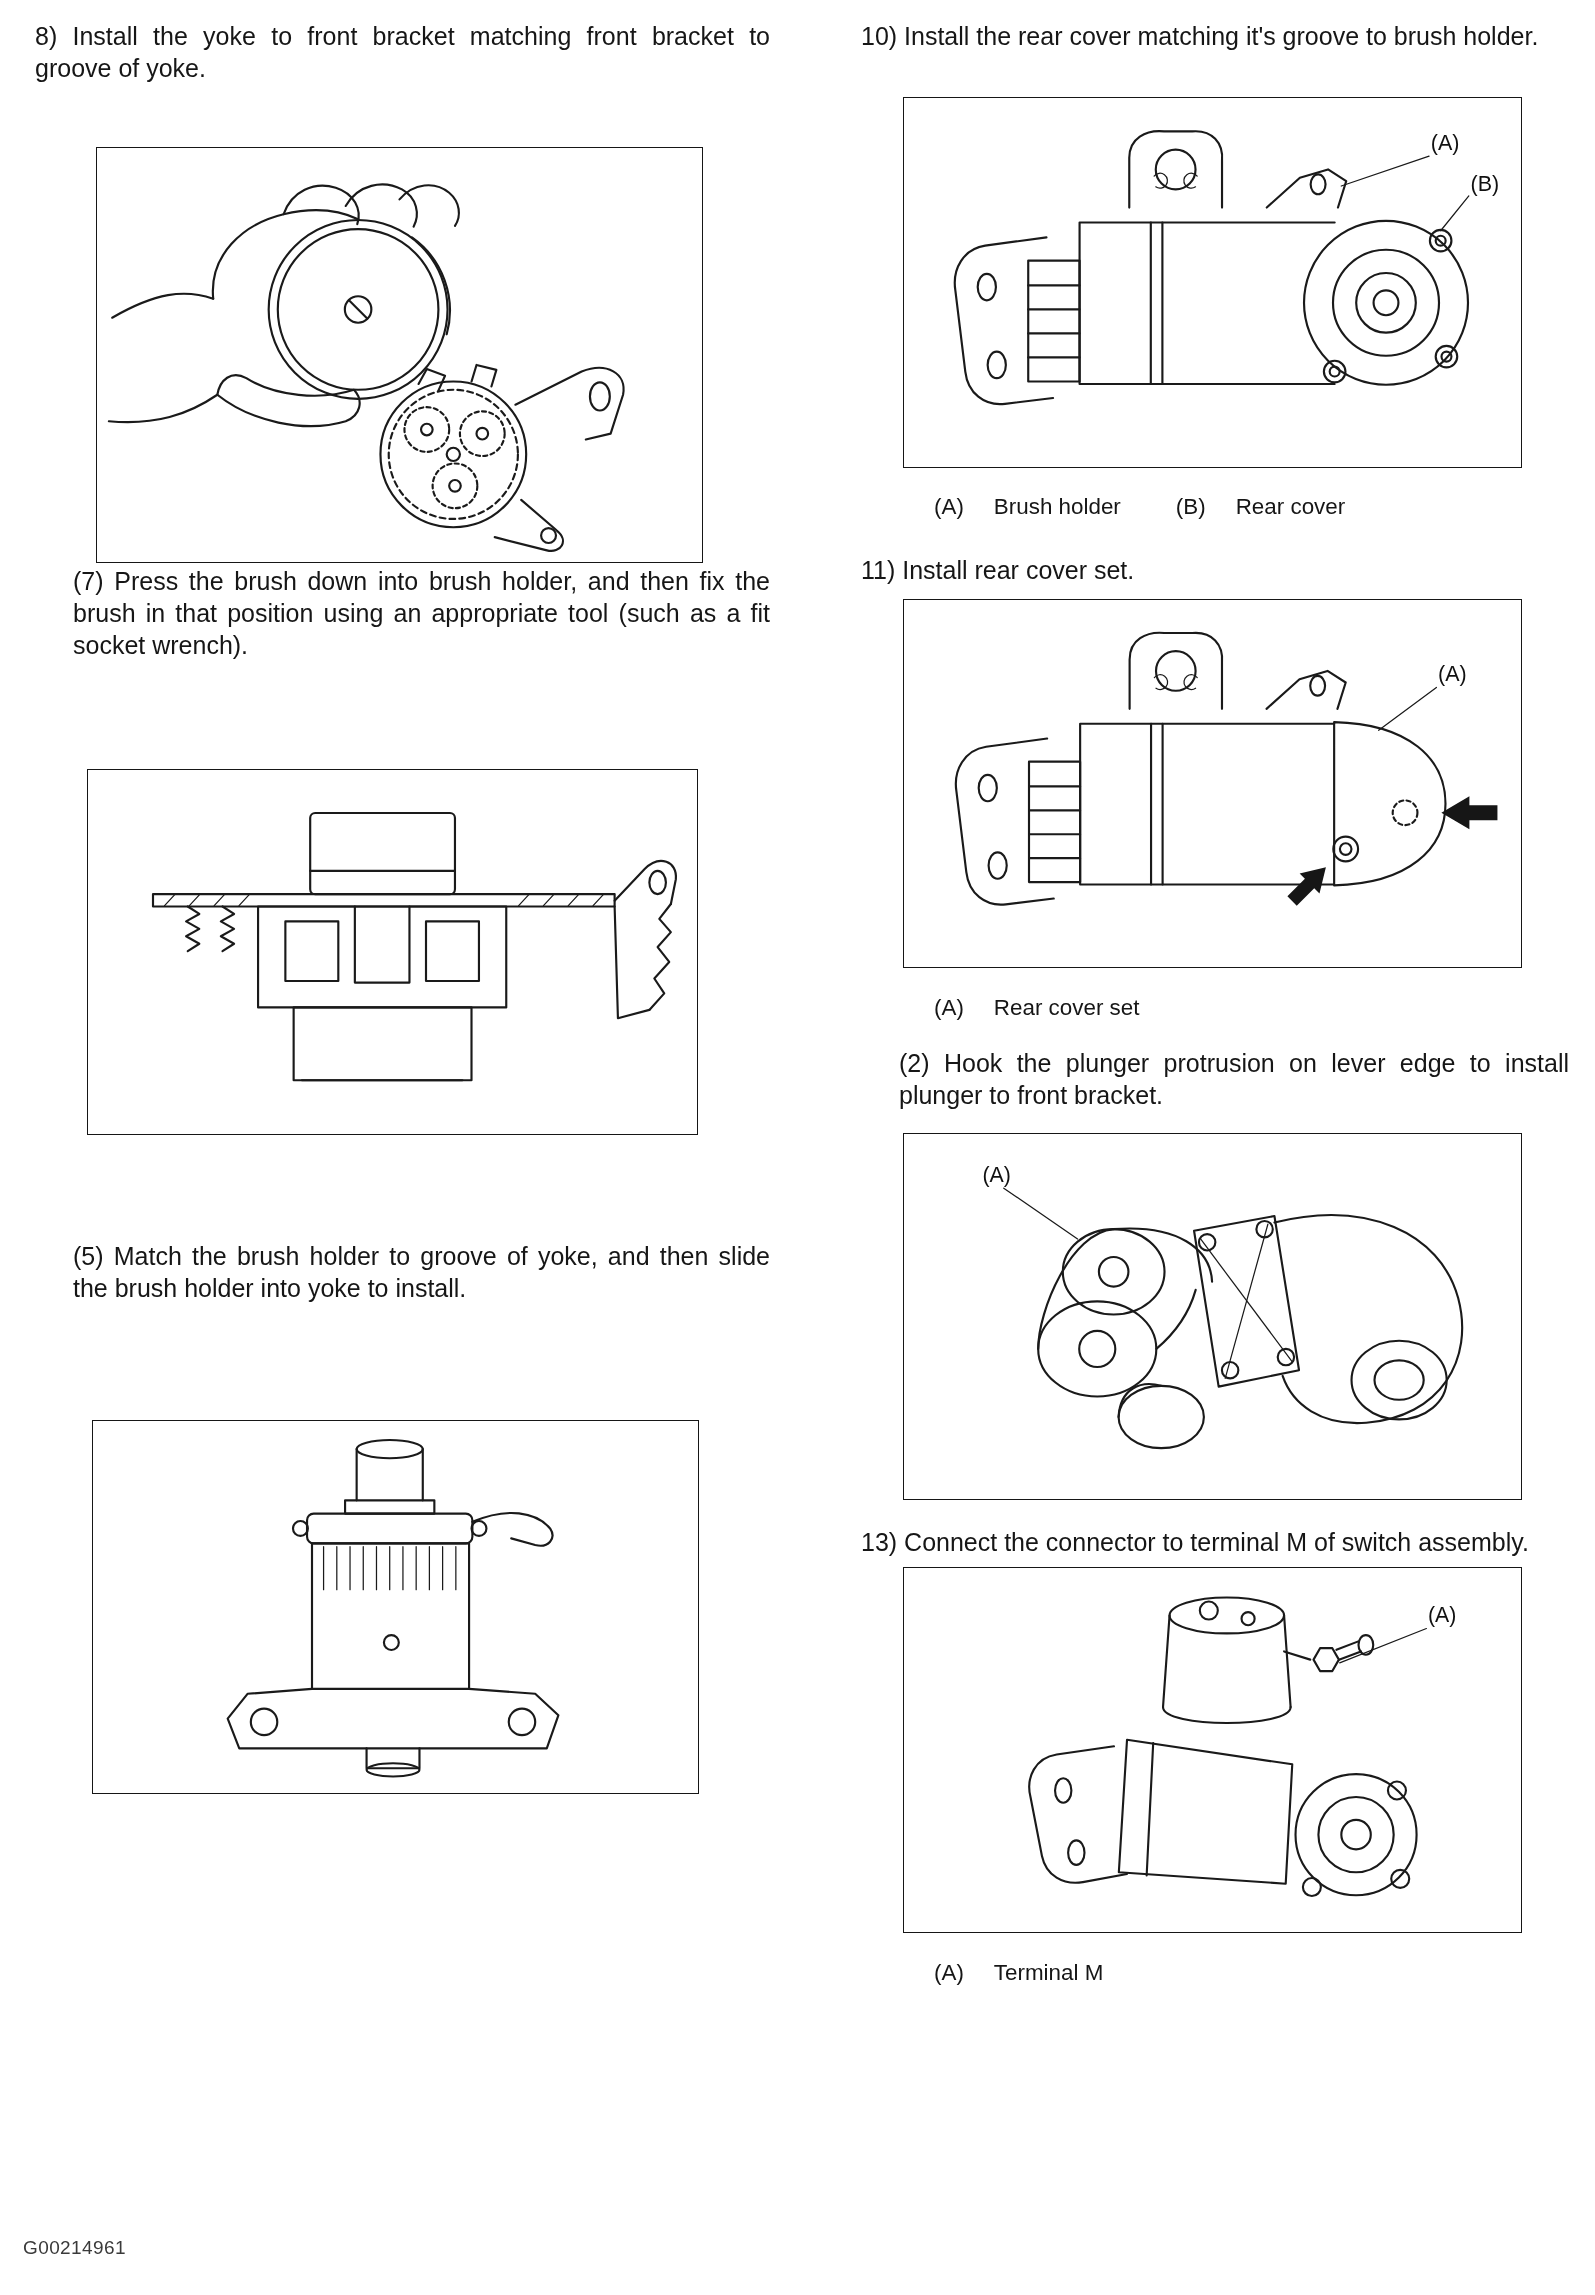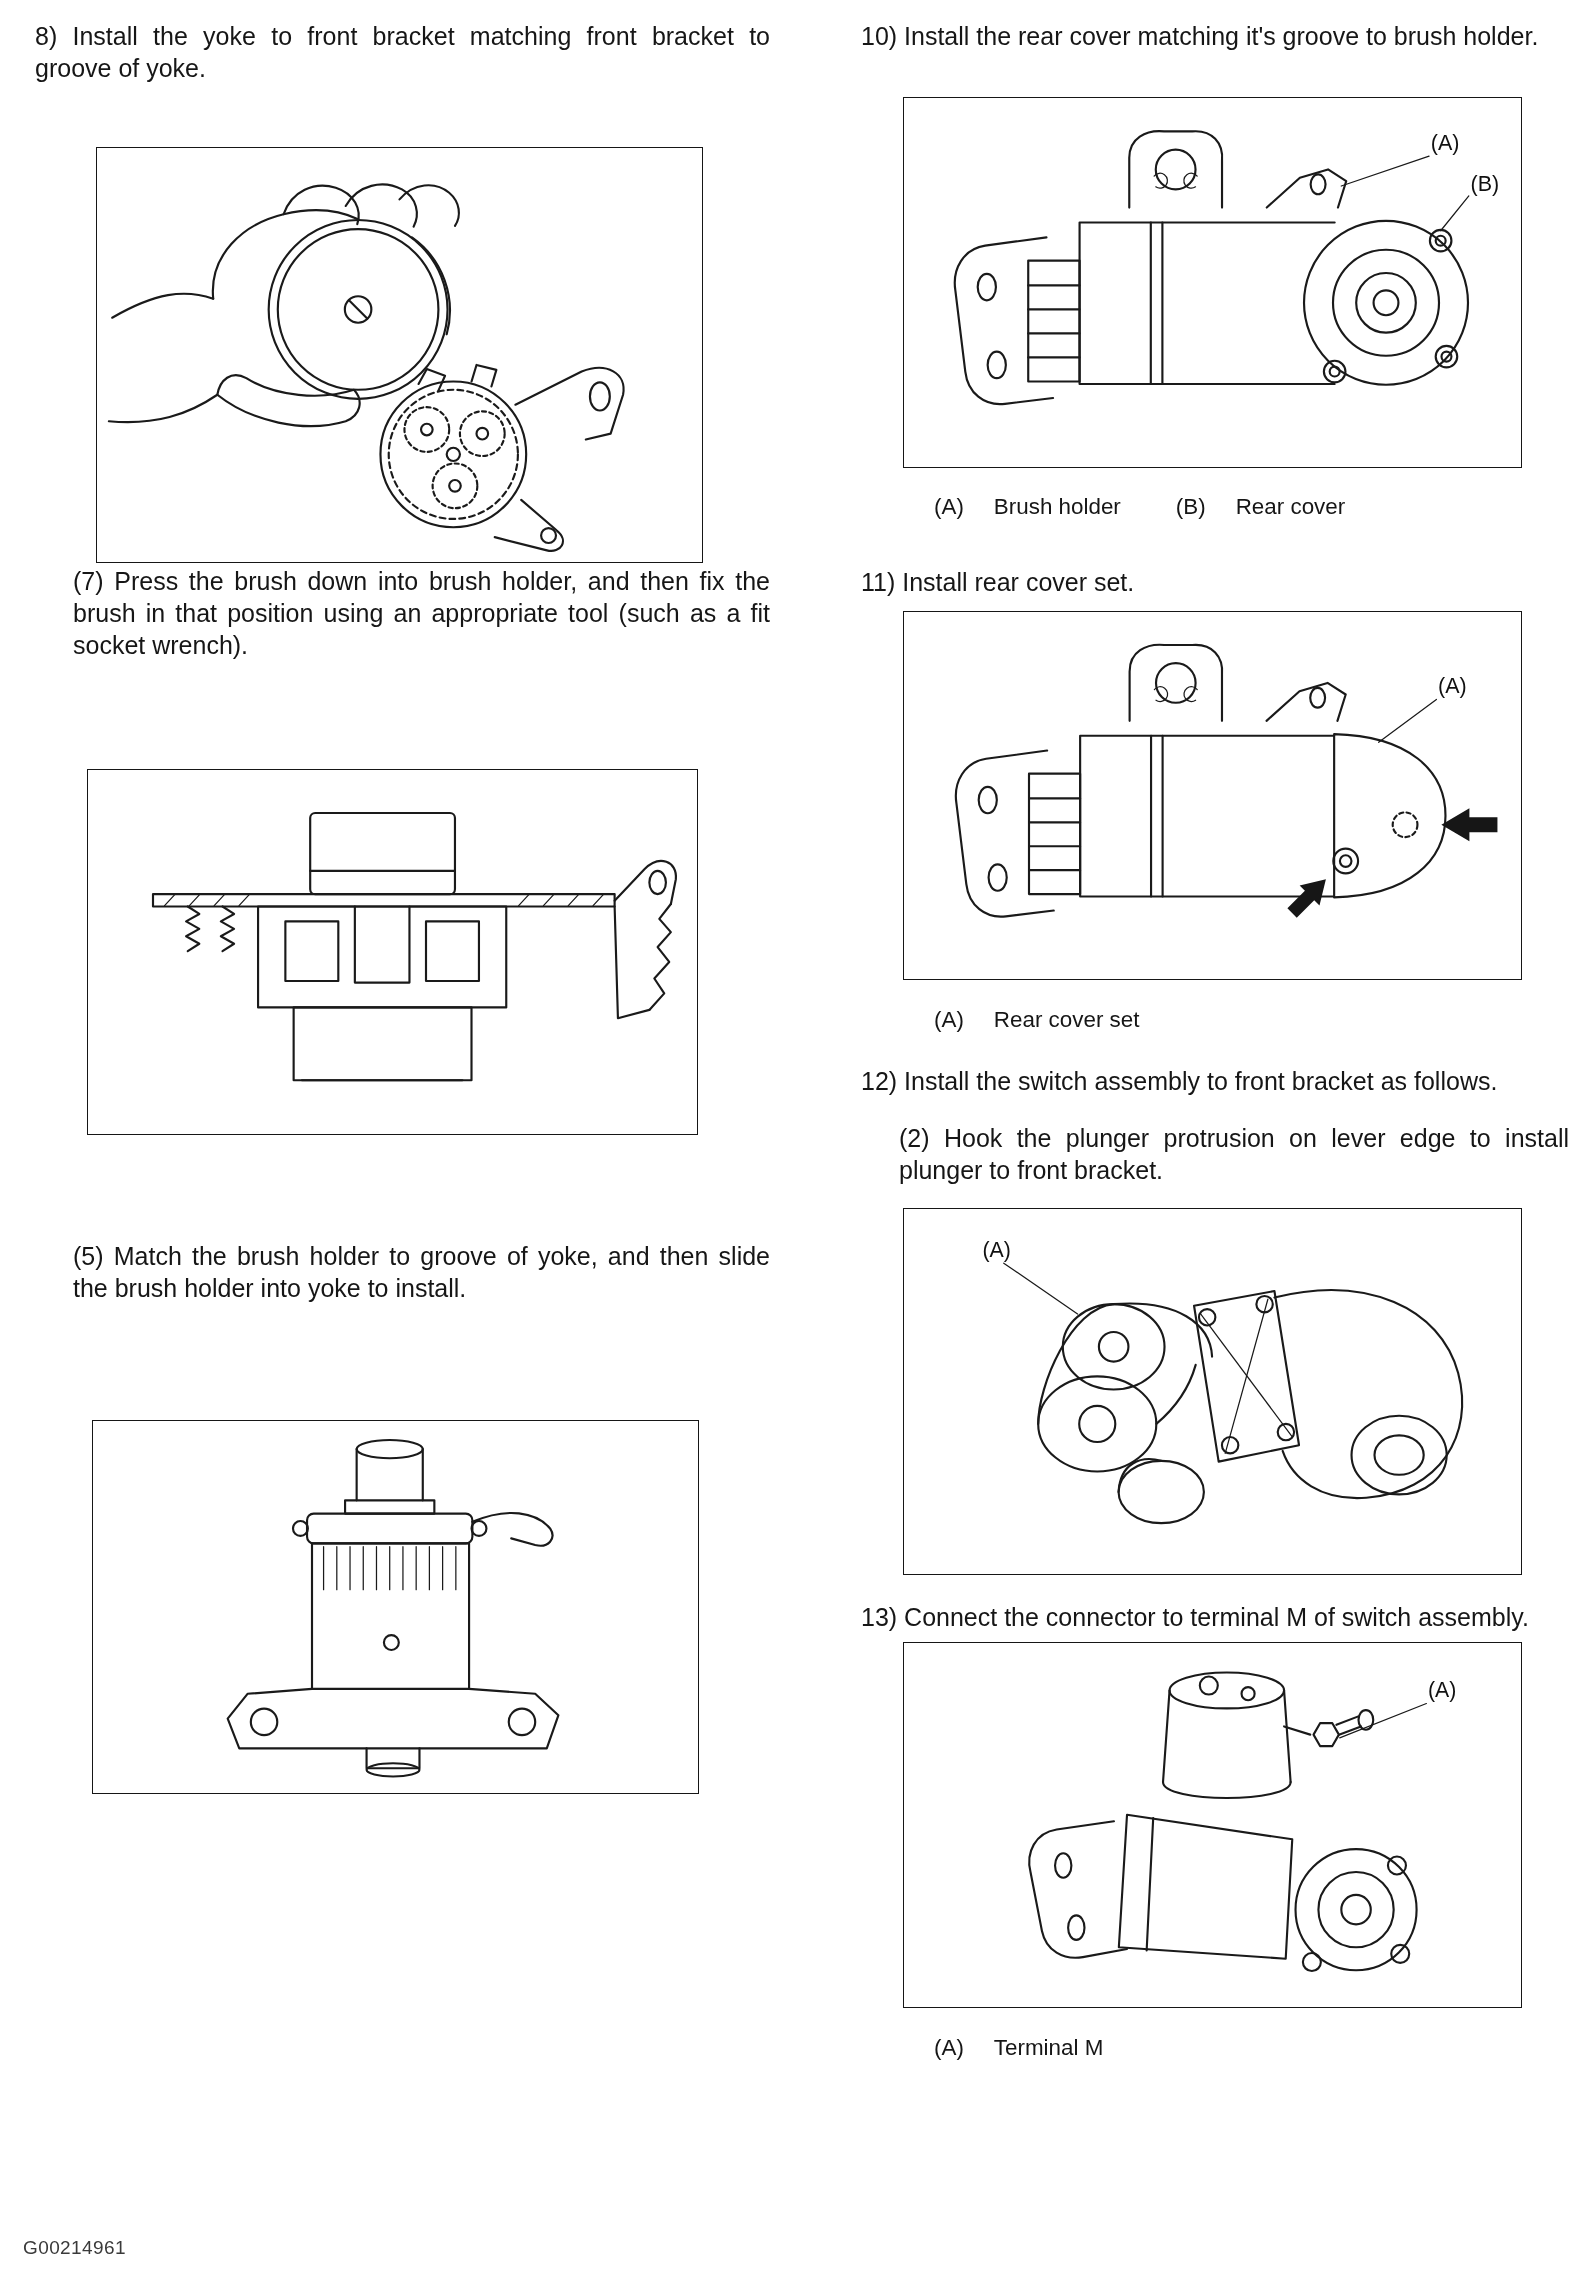--- a/index.html
+++ b/index.html
@@ -52,21 +52,21 @@
   #fig-step8   { margin-top:63px;  margin-left:61px; width:607px; height:416px; }
   #p-step9     { margin-top:83px; }
   #p-step9-s1  { margin-top:1.7px; }
   #fig-step9a  { margin-top:108px; margin-left:52px; width:611px; height:366px; }
   #p-step9-s2  { margin-top:105px; }
   #fig-step9b  { margin-top:116px; margin-left:57px; width:607px; height:374px; }
 
   
   #fig-step10  { margin-top:45px; margin-left:42px; width:619px; height:371px; }
   #cap-step10  { margin-top:25px; }
-  #p-step11    { margin-top:45px; }
+  #p-step11    { margin-top:33px; }
   #fig-step11  { margin-top:13.3px; margin-left:42px; width:619px; height:369px; }
   #cap-step11  { margin-top:26px; }
   #p-step12    { margin-top:31px; }
   #p-step12-s1 { margin-top:5px; }
   #p-step12-s2 { margin-top:25px; }
   #fig-step12  { margin-top:21.6px; margin-left:42px; width:619px; height:367px; }
   #p-step13    { margin-top:26.6px; }
   #fig-step13  { margin-top:8.3px; margin-left:42px; width:619px; height:366px; }
   #cap-step13  { margin-top:26.6px; }
 </style>
@@ -254,21 +254,20 @@
           <path class="fill-dark" d="M0,0 l-17,28 h9 v30 h16 v-30 h9 z"></path>
         </g>
       </svg>
     </div>
 
     <div class="caption" id="cap-step11">
       <span class="cap-label">(A)</span>
       <span class="cap-text">Rear cover set</span>
     </div>
 
-    <p class="step" id="p-step12">12) Install the switch assembly to front bracket as follows.</p>
     <p class="sub" id="p-step12-s2">(2)  Hook the plunger protrusion on lever edge to install plunger to front bracket.</p>
 
     <div class="figure" id="fig-step12">
       <svg viewBox="0 0 745 445" preserveAspectRatio="xMidYMid meet">
         <text class="fig-label" x="92" y="58">(A)</text>
         <line class="ln-thin" x1="118" y1="66" x2="208" y2="128"></line>
         <ellipse class="ln" cx="252" cy="168" rx="62" ry="52"></ellipse>
         <path class="ln" d="M252,116 C330,110 370,140 372,180"></path>
         <ellipse class="ln" cx="232" cy="262" rx="72" ry="58"></ellipse>
         <path class="ln" d="M160,262 C160,215 200,120 252,116"></path>

